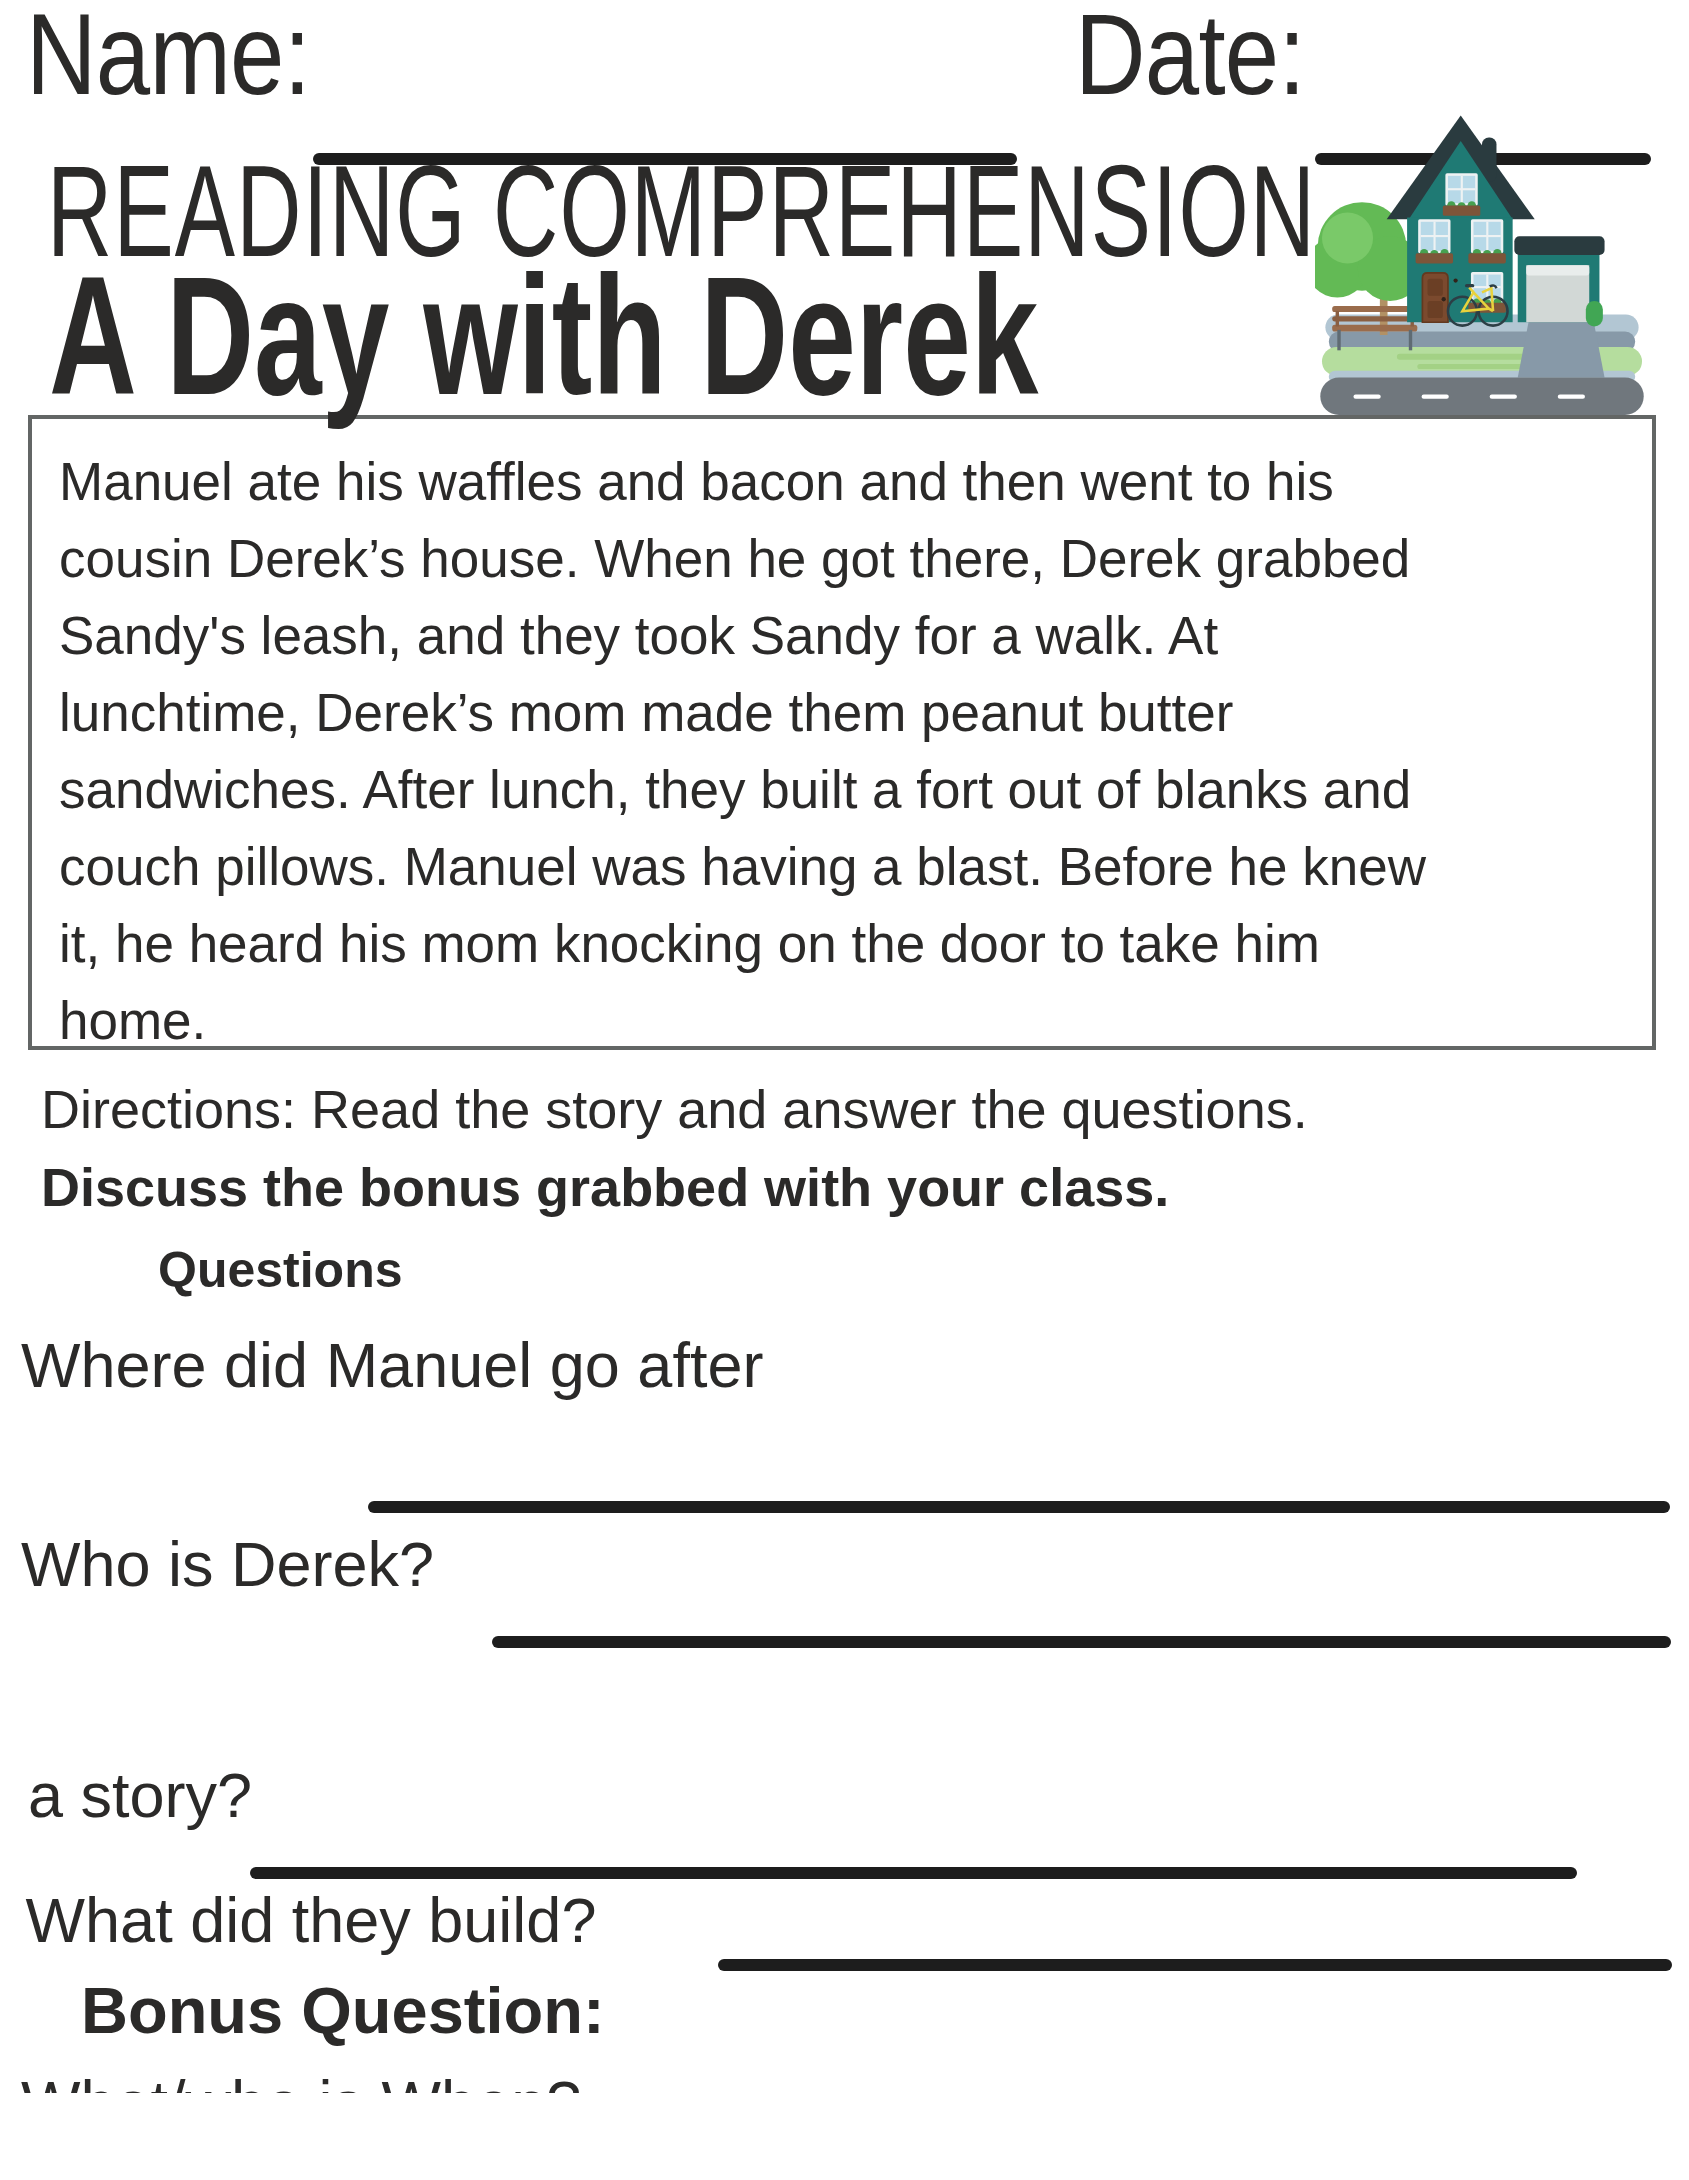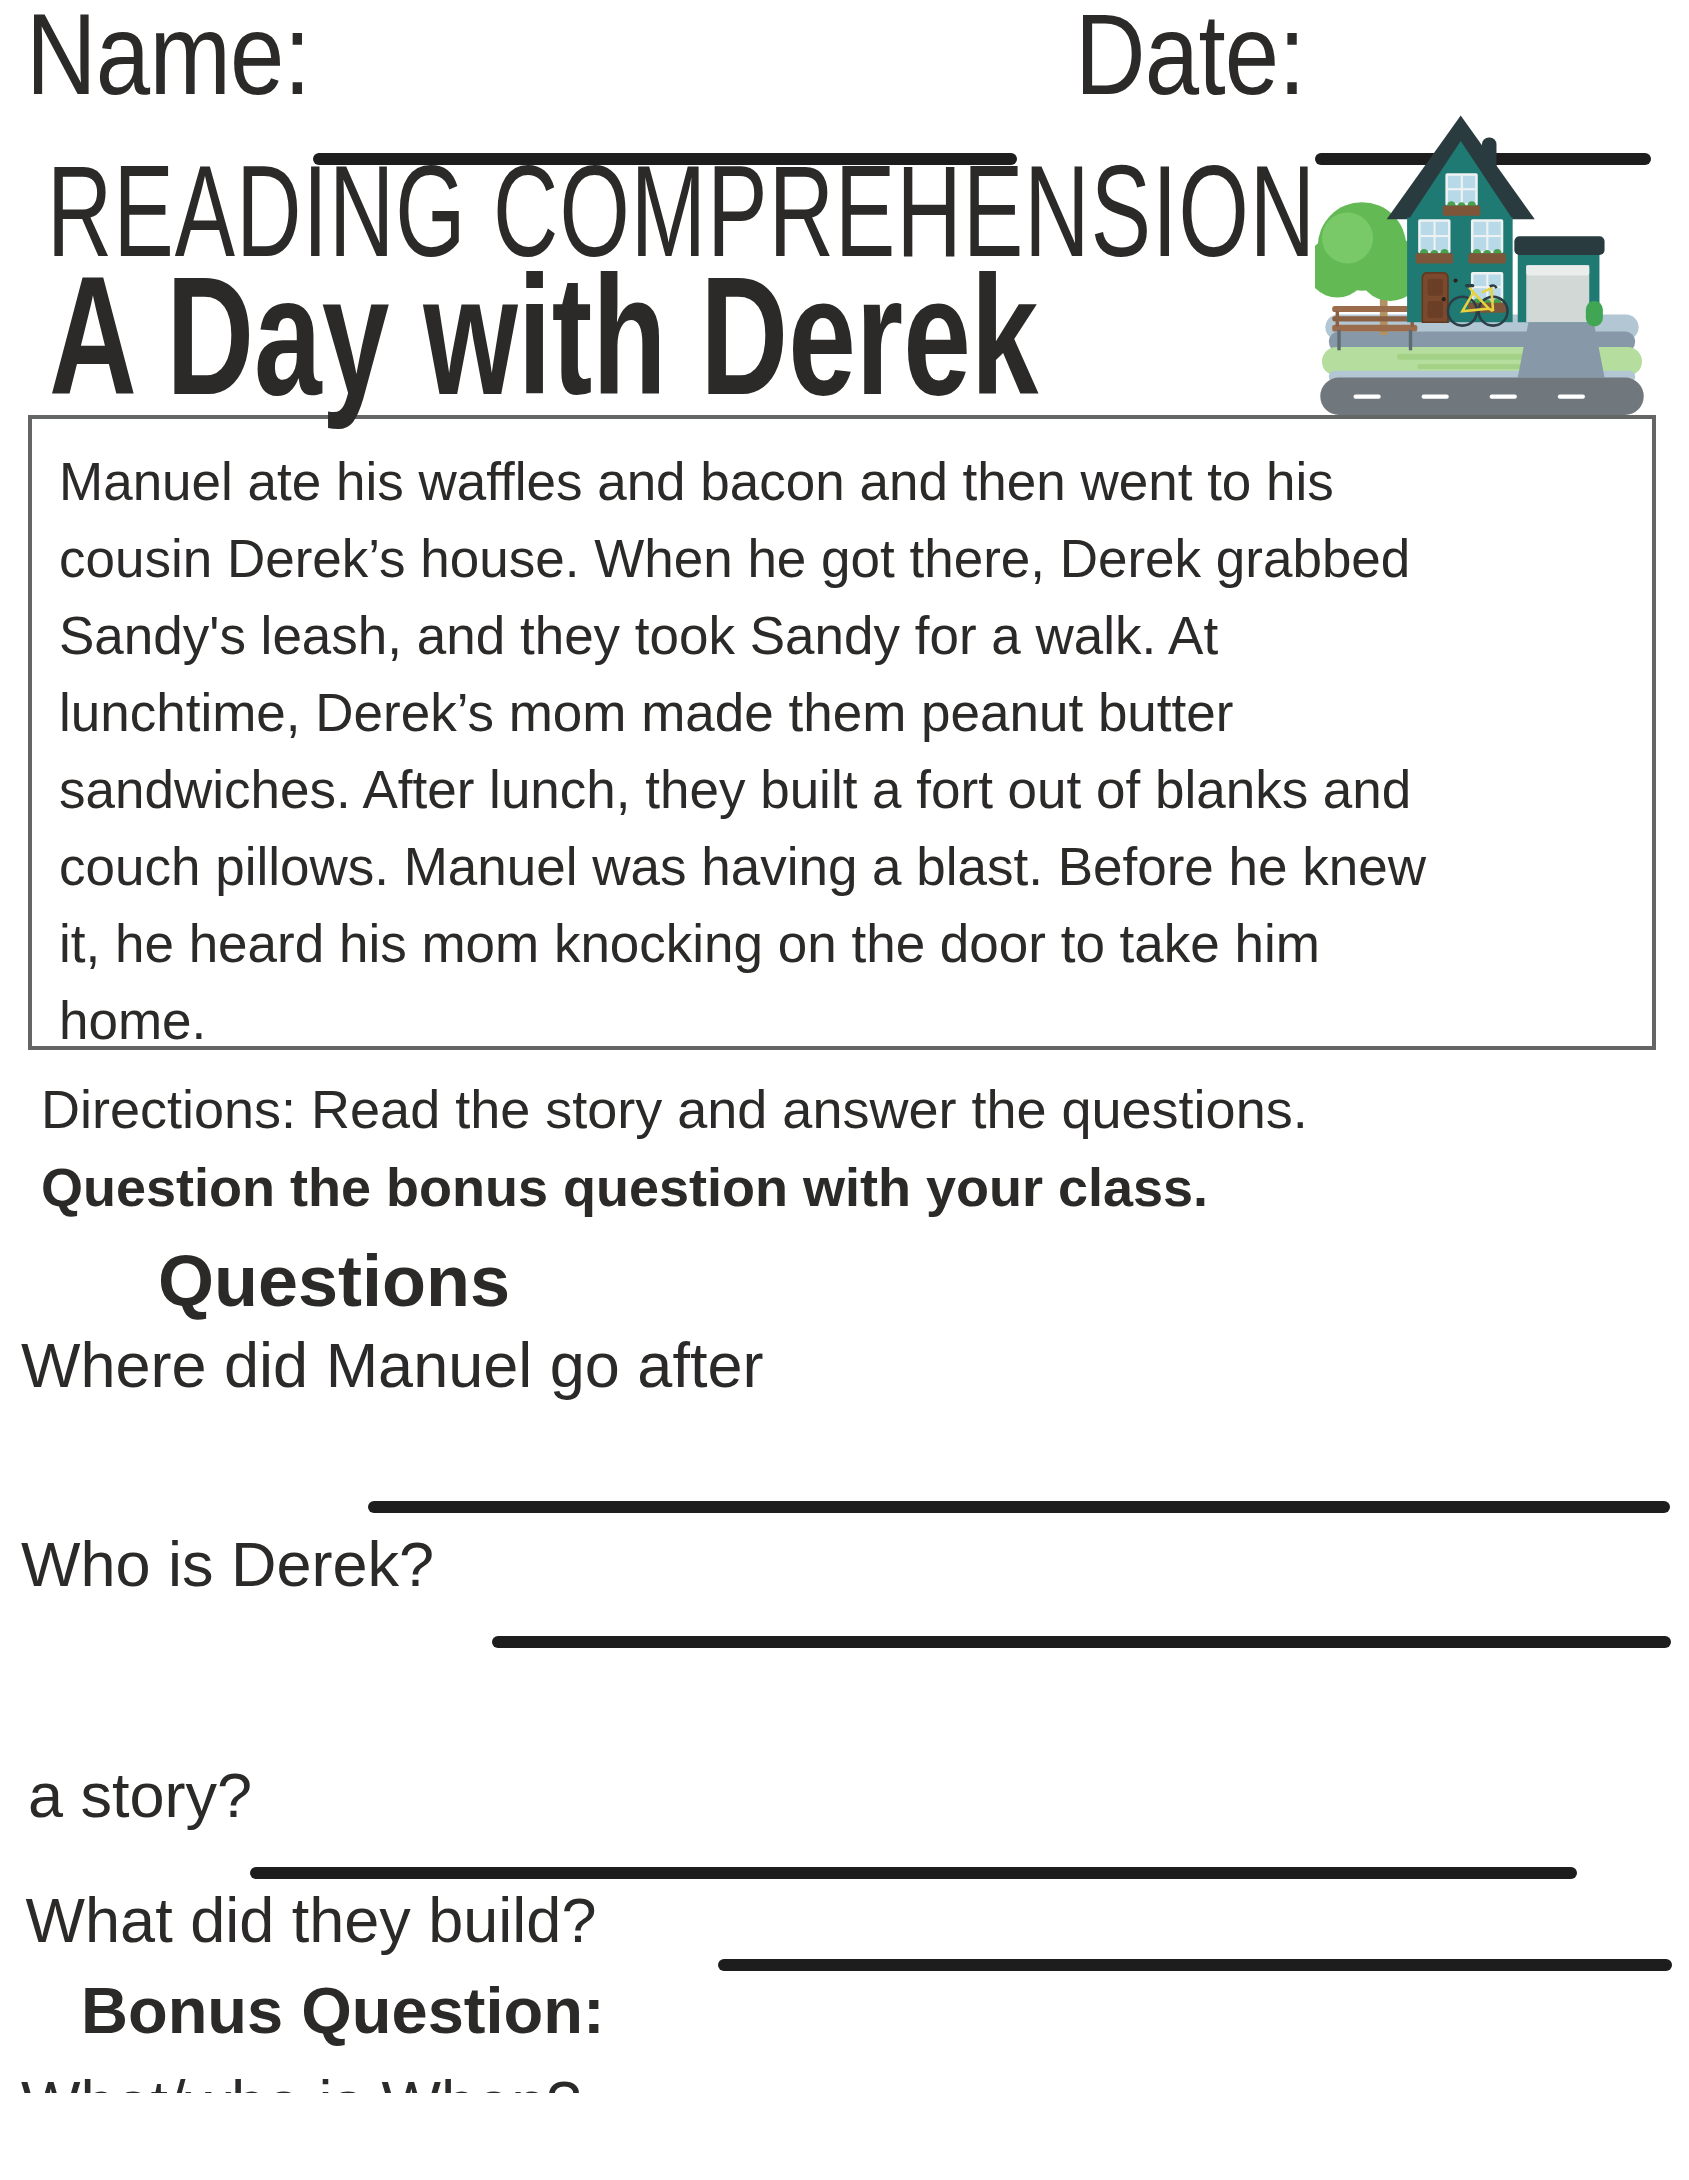--- a/index.html
+++ b/index.html
@@ -159,23 +159,23 @@
       <div class="story-line">Sandy's leash, and they took Sandy for a walk. At</div>
       <div class="story-line">lunchtime, Derek’s mom made them peanut butter</div>
       <div class="story-line">sandwiches. After lunch, they built a fort out of blanks and</div>
       <div class="story-line">couch pillows. Manuel was having a blast. Before he knew</div>
       <div class="story-line">it, he heard his mom knocking on the door to take him</div>
       <div class="story-line">home.</div>
     </div>
   </div>
 
   <div class="abs dir-line" style="left:41px;top:1070px;">Directions: Read the story and answer the questions.</div>
-  <div class="abs dir-line bold" style="left:41px;top:1148px;">Question the bonus question with your class.</div>
+  <div class="abs dir-line bold" style="left:41px;top:1148px;">Discuss the bonus grabbed with your class.</div>
 
-  <div class="abs bold" style="left:158px;top:1245px;font-size:72px;">Questions</div>
+  <div class="abs bold" style="left:158px;top:1245px;font-size:50px;">Questions</div>
 
   <div class="abs q-text" style="left:21px;top:1334px;">Where did Manuel go after</div>
   <div class="blank" style="left:368px;top:1501px;width:1302px;"></div>
 
   <div class="abs q-text" style="left:21px;top:1533px;">Who is Derek?</div>
   <div class="blank" style="left:492px;top:1636px;width:1179px;"></div>
 
   <div class="abs q-text" style="left:28px;top:1764px;">a story?</div>
   <div class="blank" style="left:250px;top:1867px;width:1327px;"></div>
 

